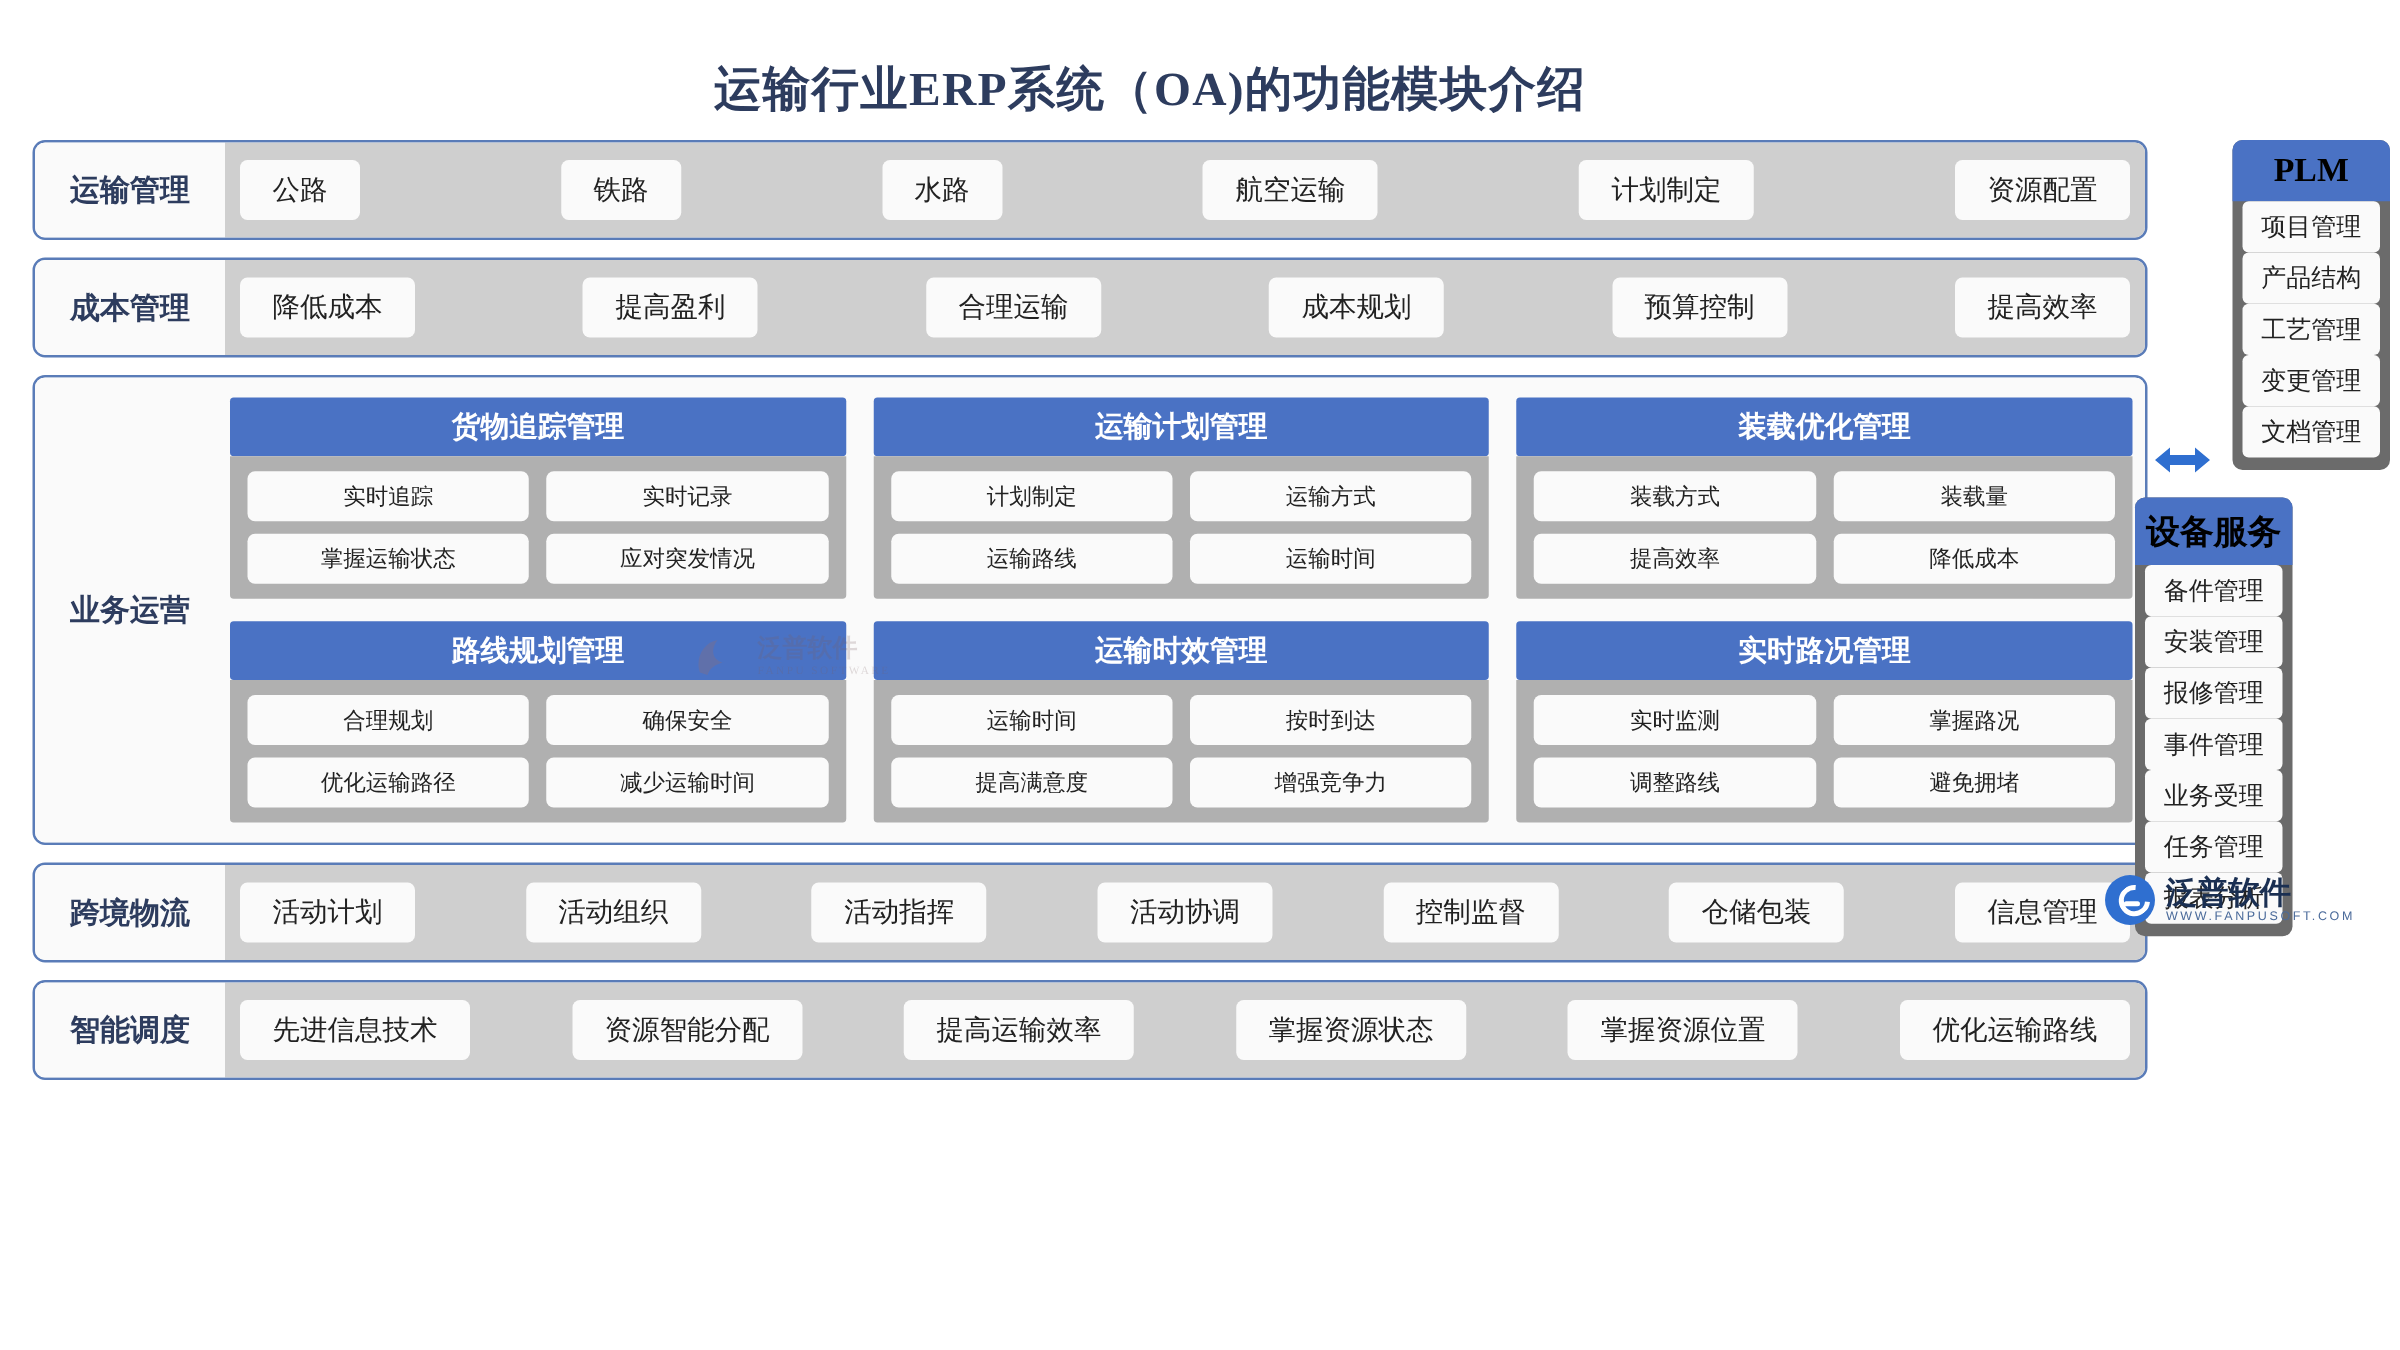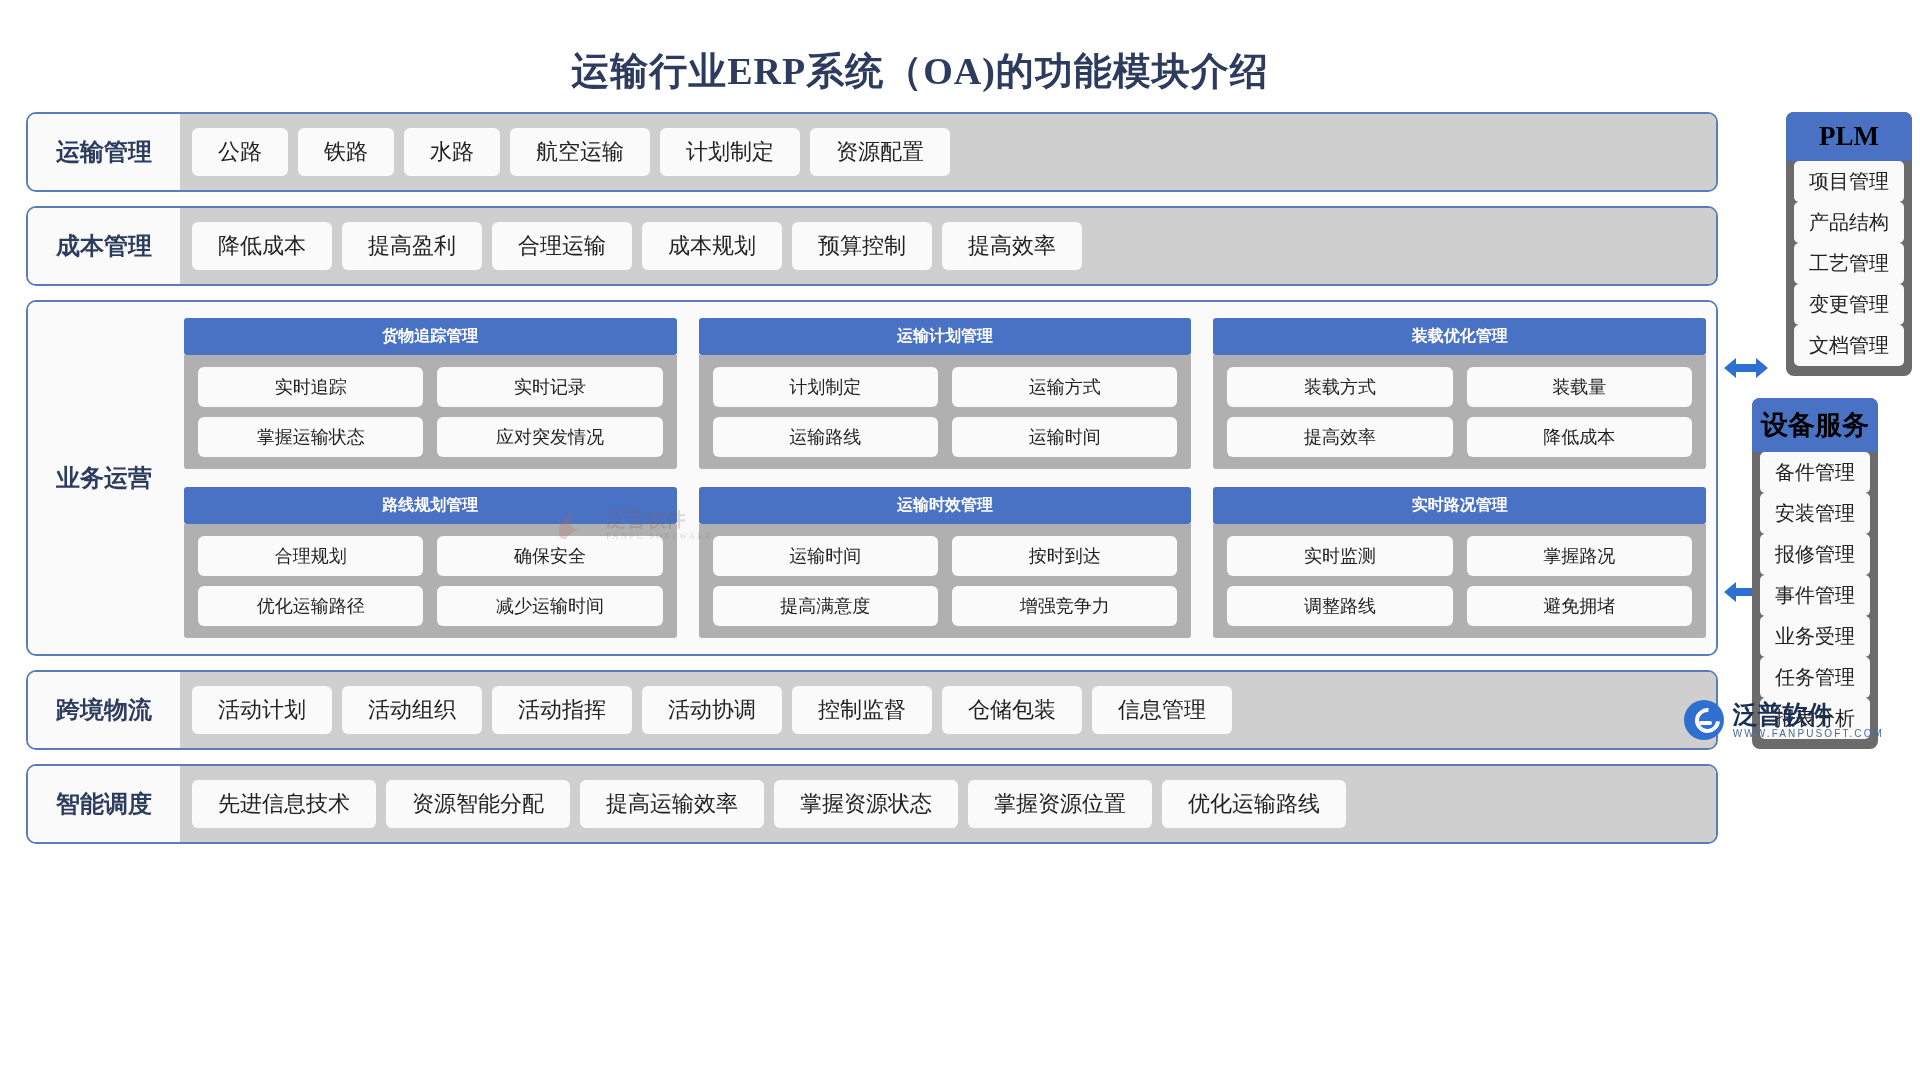--- a/index.html
+++ b/index.html
@@ -49,21 +49,21 @@
     font-weight: bold;
     background: #fafafa;
     padding: 0 6px;
     white-space: nowrap;
   }
   .band-body {
     flex: 1 1 auto;
     background: #cfcfcf;
     display: flex;
     align-items: center;
-    justify-content: flex-start;
+    justify-content: space-between;
     padding: 14px 12px;
     gap: 10px;
   }
   .chip {
     background: #fafafa;
     border-radius: 6px;
     padding: 9px 26px;
     font-size: 22px;
     color: #222;
     white-space: nowrap;
@@ -79,21 +79,21 @@
     padding: 16px 10px 16px 4px;
     display: grid;
     grid-template-columns: 1fr 1fr 1fr;
     grid-template-rows: auto auto;
     gap: 18px 22px;
   }
   .card { display: flex; flex-direction: column; }
   .card-head {
     background: #4a72c4;
     color: #ffffff;
-    font-size: 16px;
+    font-size: 23px;
     font-weight: bold;
     text-align: center;
     padding: 8px 0;
     border-radius: 3px;
     white-space: nowrap;
   }
   .card-body {
     background: #b0b0b0;
     padding: 12px 14px;
     display: grid;
@@ -111,21 +111,21 @@
     position: absolute;
     width: 126px;
     background: #6b6b6b;
     border-radius: 8px;
     padding: 0 0 10px 0;
     display: flex;
     flex-direction: column;
     align-items: center;
   }
   .side-plm { left: 1786px; top: 112px; }
-  .side-svc { left: 1752px; top: 398px; }
+  .side-svc { left: 1708px; top: 398px; }
   .side-head {
     width: 100%;
     background: #4a72c4;
     color: #000000;
     text-align: center;
     font-size: 27px;
     font-weight: bold;
     padding: 9px 0;
     border-radius: 8px 8px 0 0;
     white-space: nowrap;

